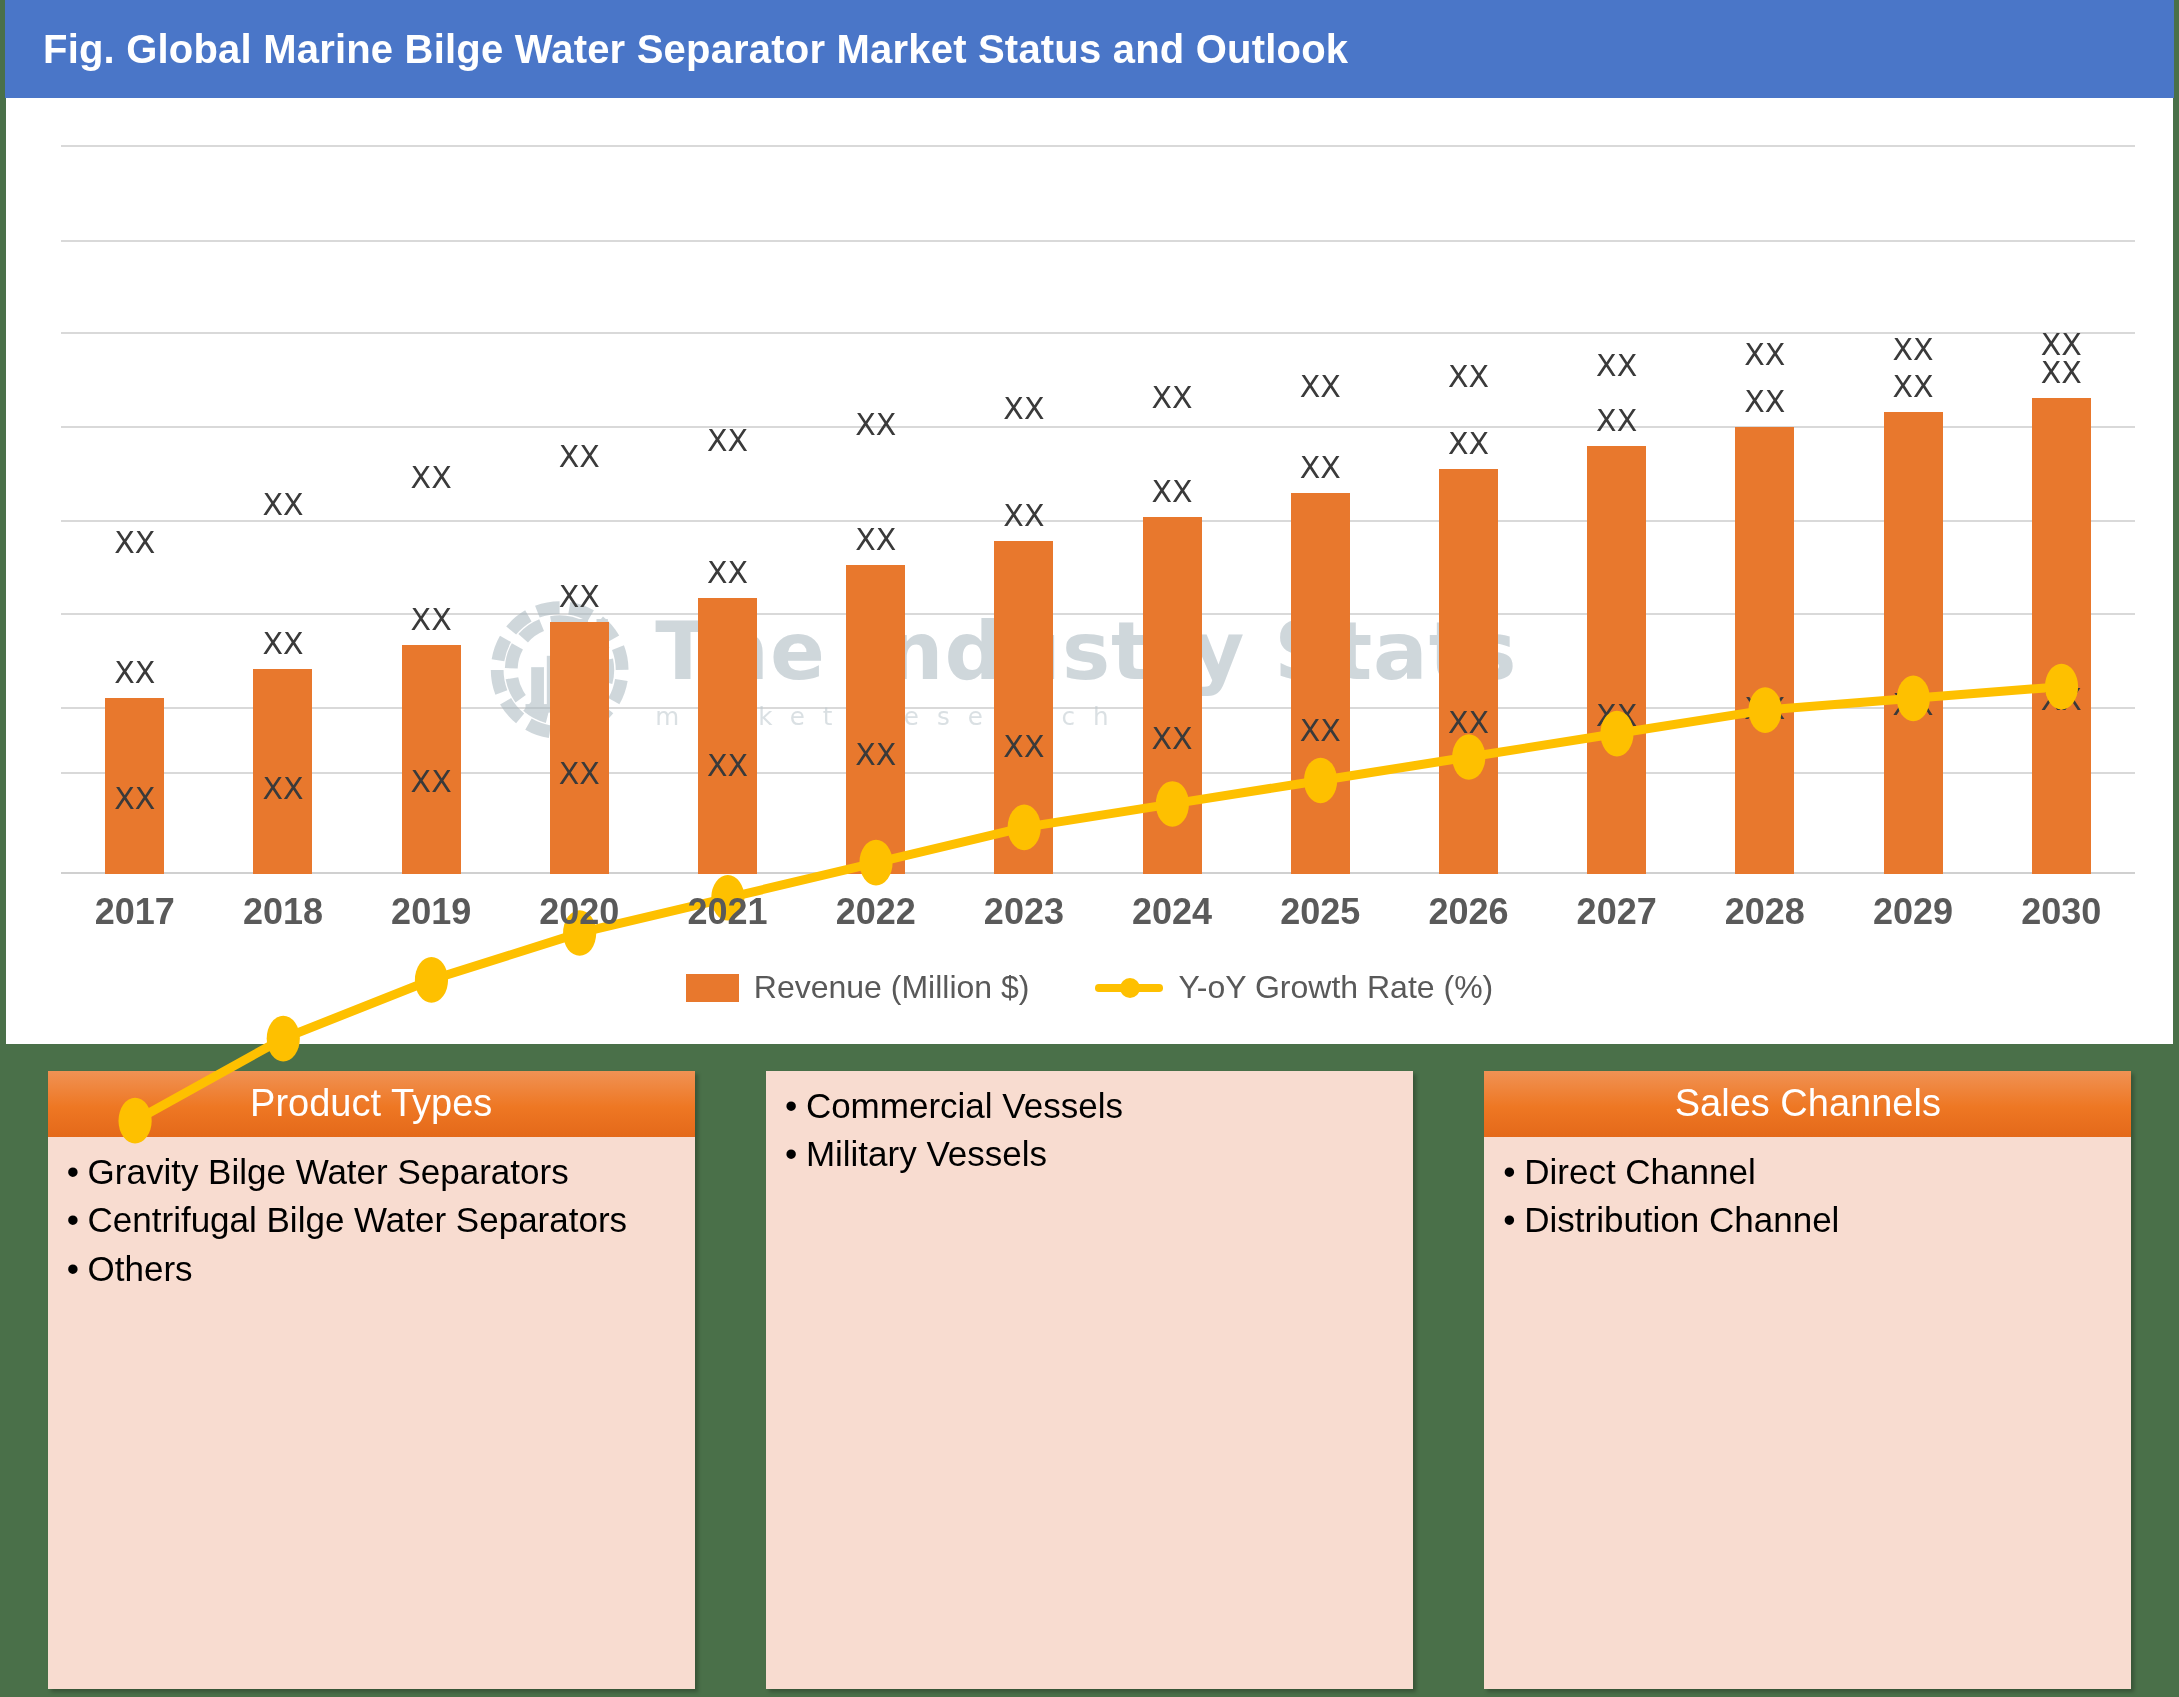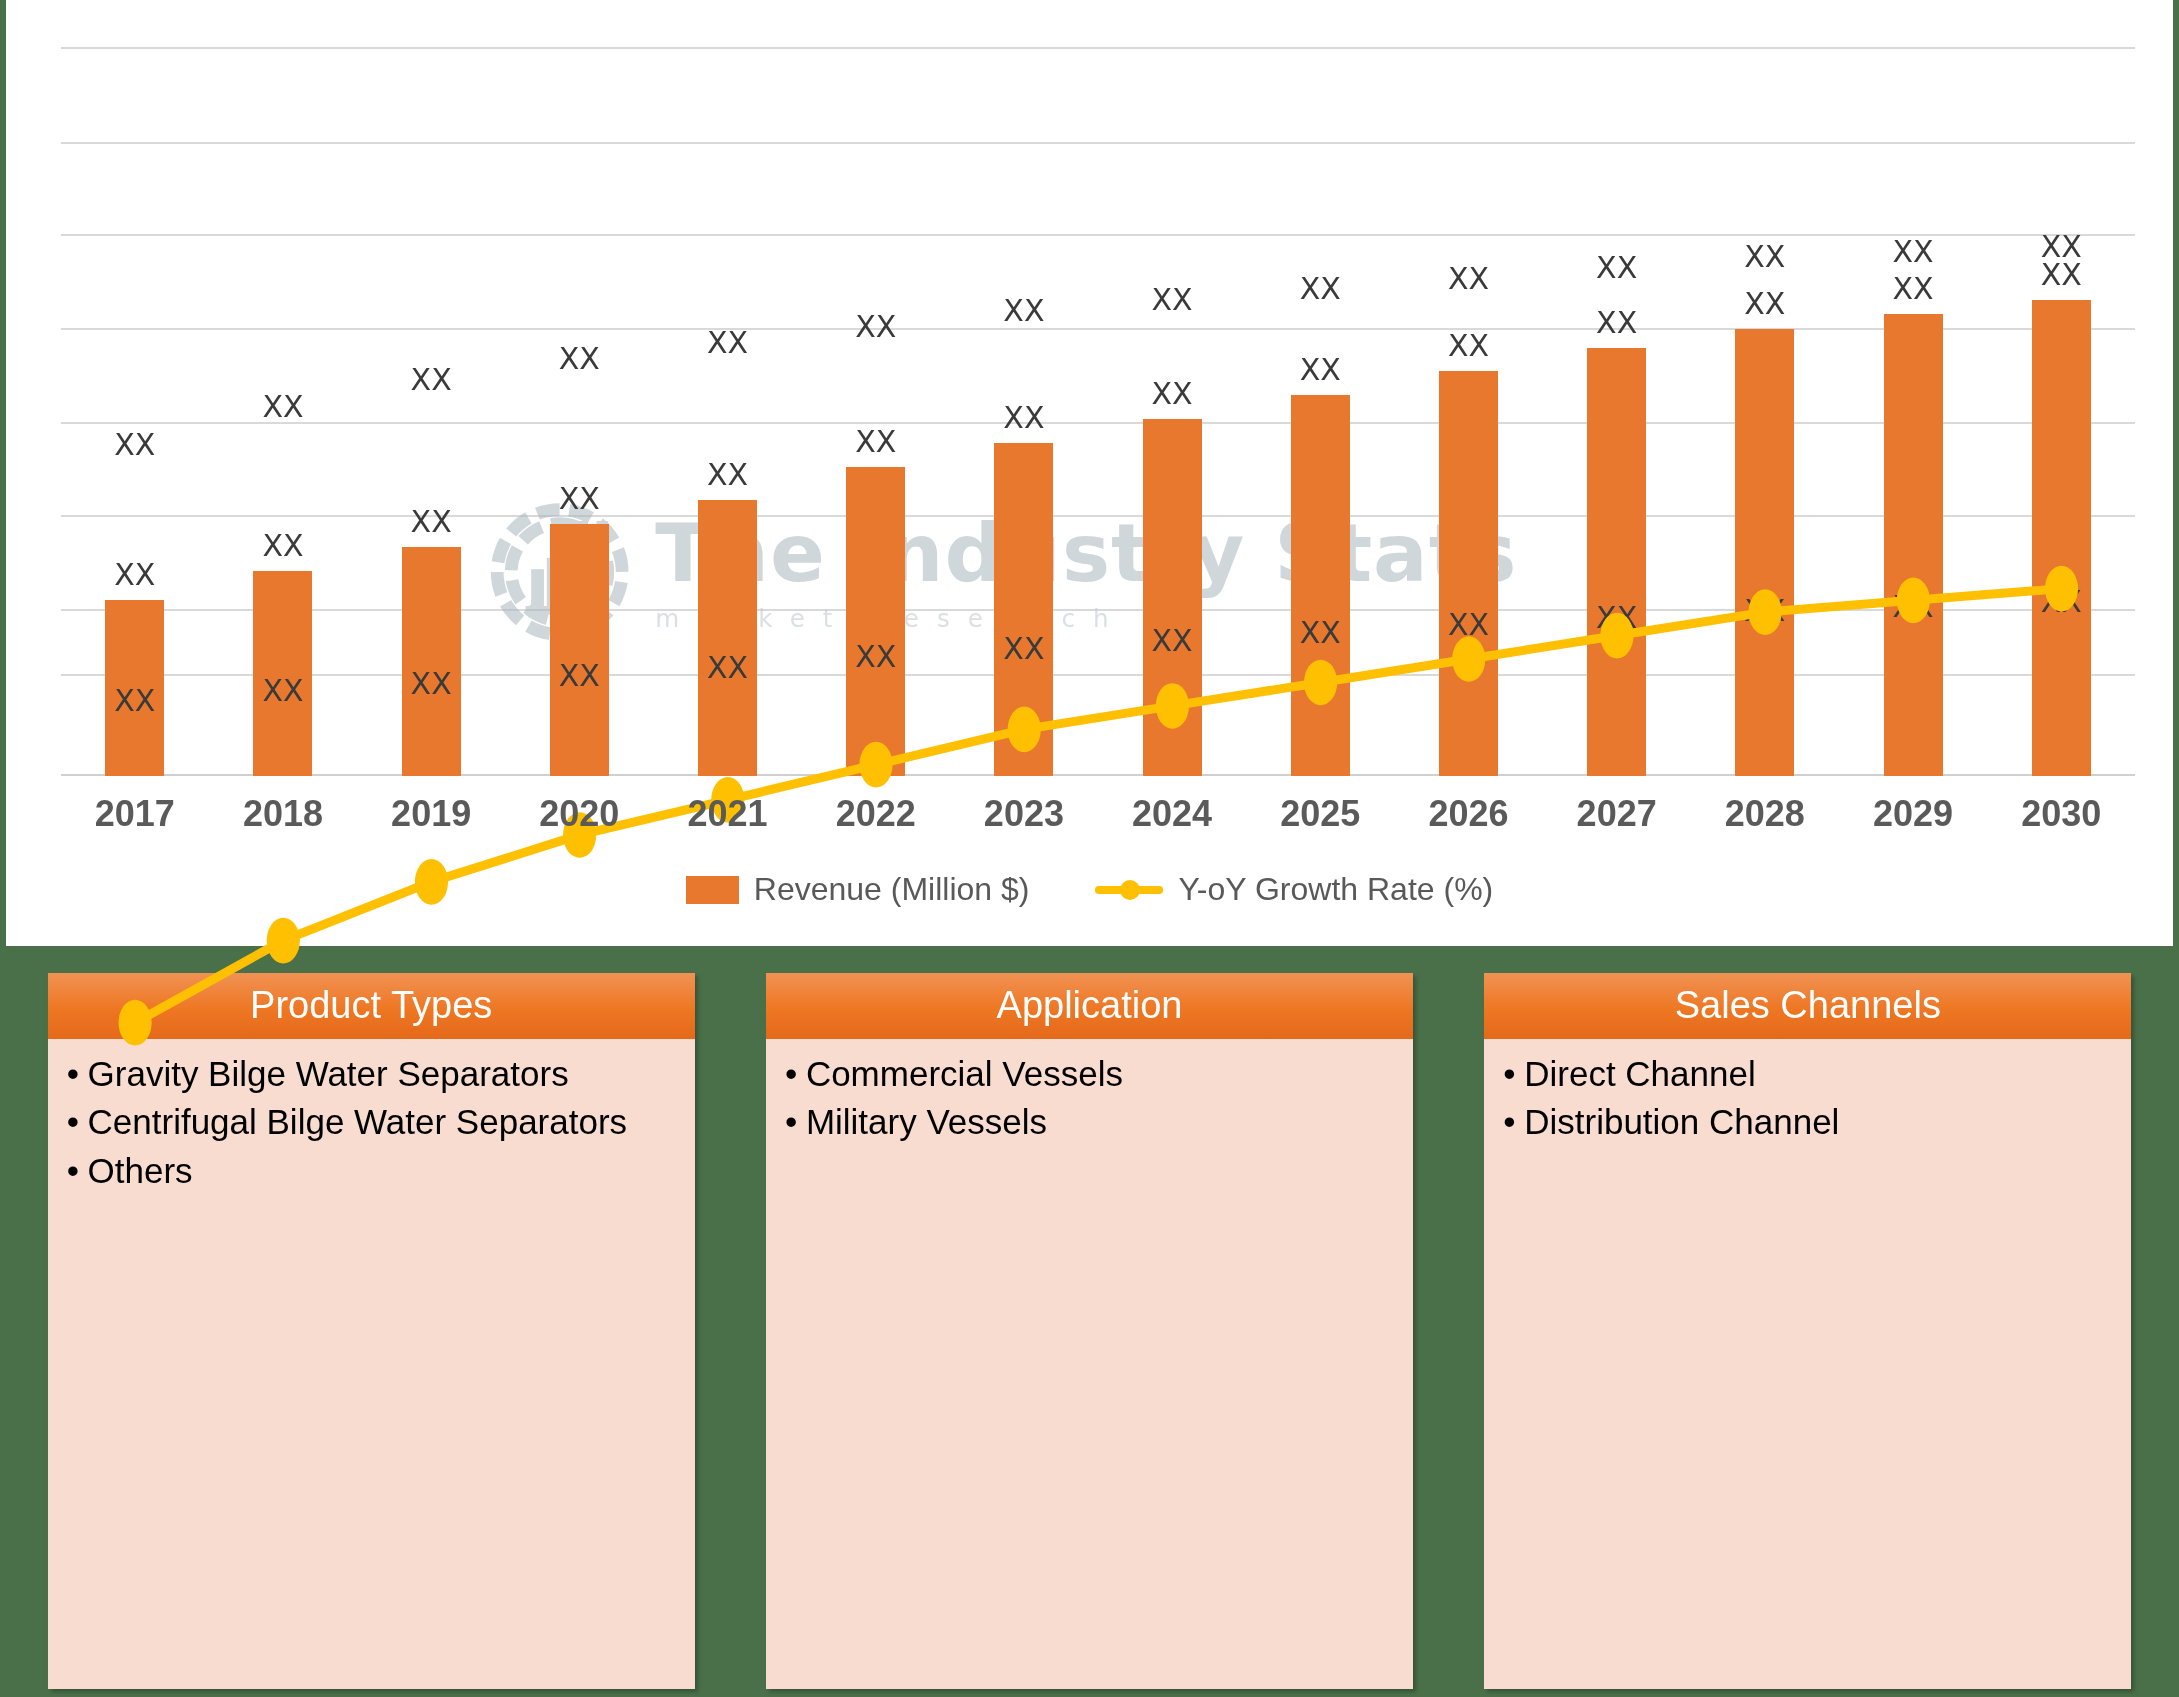--- a/index.html
+++ b/index.html
@@ -177,20 +177,23 @@
   }
   .footer .f1{margin-left:40px;}
   .footer .f2{margin-left:242px;}
   .footer .f3{margin-left:263px;}
 </style>
 </head>
 <body>
 
 <div class="page">
 
+  <div class="titlebar">
+    <div class="title">Fig. Global Marine Bilge Water Separator Market Status and Outlook</div>
+  </div>
 
   <div class="chartpanel">
 
     <div class="plot">
       <div class="gridlines">
         <div class="gl" style="top:0px"></div>
         <div class="gl" style="top:95px"></div>
         <div class="gl" style="top:187px"></div>
         <div class="gl" style="top:281px"></div>
         <div class="gl" style="top:375px"></div>
@@ -393,21 +396,20 @@
               <li>
                 <span class="bullet">•</span>
                 <span class="txt">Others</span>
               </li>
             </ul>
           </div>
         </div>
       </div>
       <div class="catcol">
         <div class="card">
-          <div class="hd">Application</div>
           <div class="bd">
             <ul>
               <li>
                 <span class="bullet">•</span>
                 <span class="txt">Commercial Vessels</span>
               </li>
               <li>
                 <span class="bullet">•</span>
                 <span class="txt">Military Vessels</span>
               </li>

